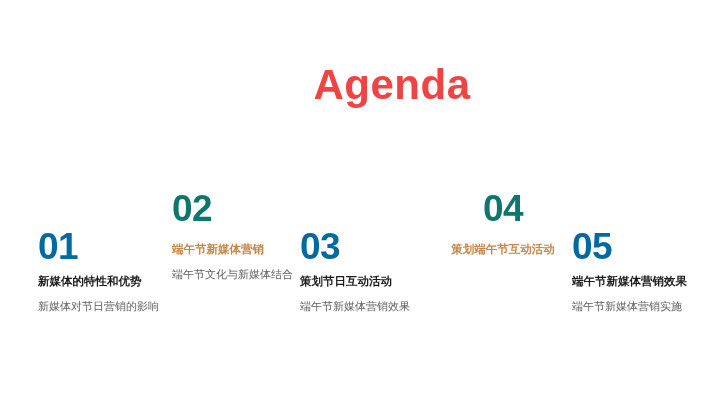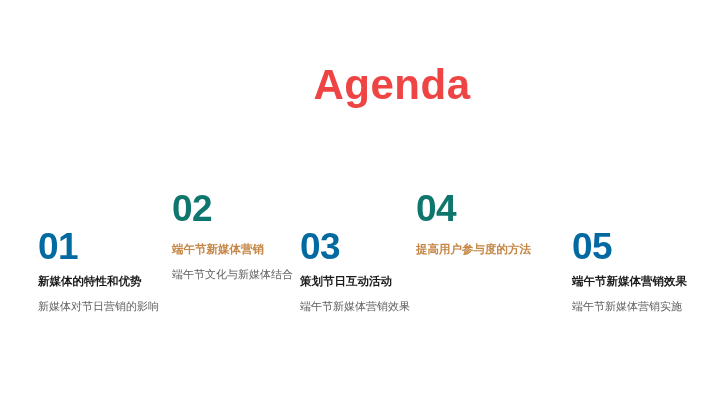--- a/index.html
+++ b/index.html
@@ -43,21 +43,21 @@
     position: absolute;
     width: 150px;
     top: 0;
   }
   .agenda-item.low  { padding-top: 38px; }
   .agenda-item.high { padding-top: 0px; }
 
   .item-01 { left: 38px; }
   .item-02 { left: 172px; }
   .item-03 { left: 300px; }
-  .item-04 { left: 416px; }
+  .item-04 { left: 428px; text-align: center; }
   .item-05 { left: 572px; }
 
   .item-num {
     font-size: 37px;
     font-weight: bold;
     line-height: 1.05;
     letter-spacing: -0.5px;
     margin-bottom: 2px;
   }
   .num-gray   { color: #0369a1; }
@@ -104,21 +104,21 @@
     </div>
 
     <div class="agenda-item item-03 low">
       <div class="item-num num-gray">03</div>
       <div class="item-title title-dark">策划节日互动活动</div>
       <div class="item-sub">端午节新媒体营销效果</div>
     </div>
 
     <div class="agenda-item item-04 high">
       <div class="item-num num-orange">04</div>
-      <div class="item-title title-orange">提高用户参与度的方法</div>
+      <div class="item-title title-orange">策划端午节互动活动</div>
     </div>
 
     <div class="agenda-item item-05 low">
       <div class="item-num num-gray">05</div>
       <div class="item-title title-dark">端午节新媒体营销效果</div>
       <div class="item-sub">端午节新媒体营销实施</div>
     </div>
 
   </div>
 </div>

